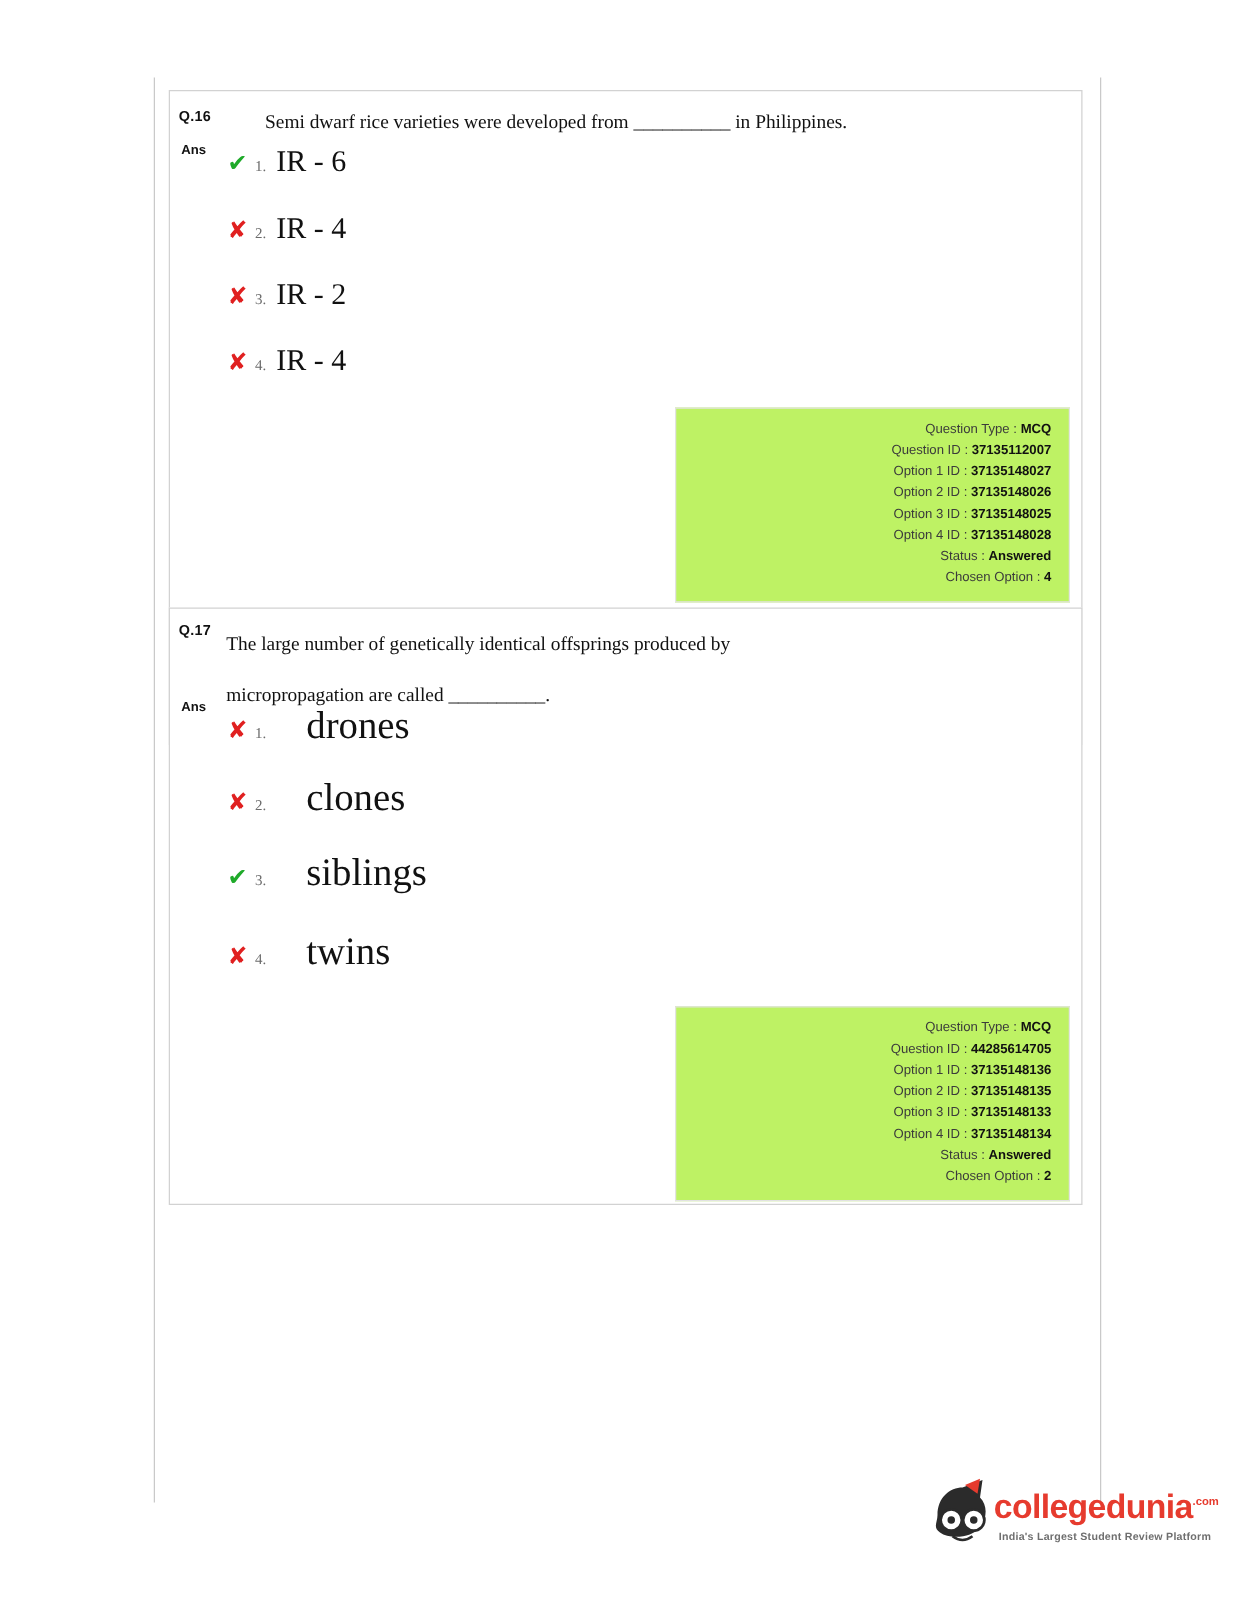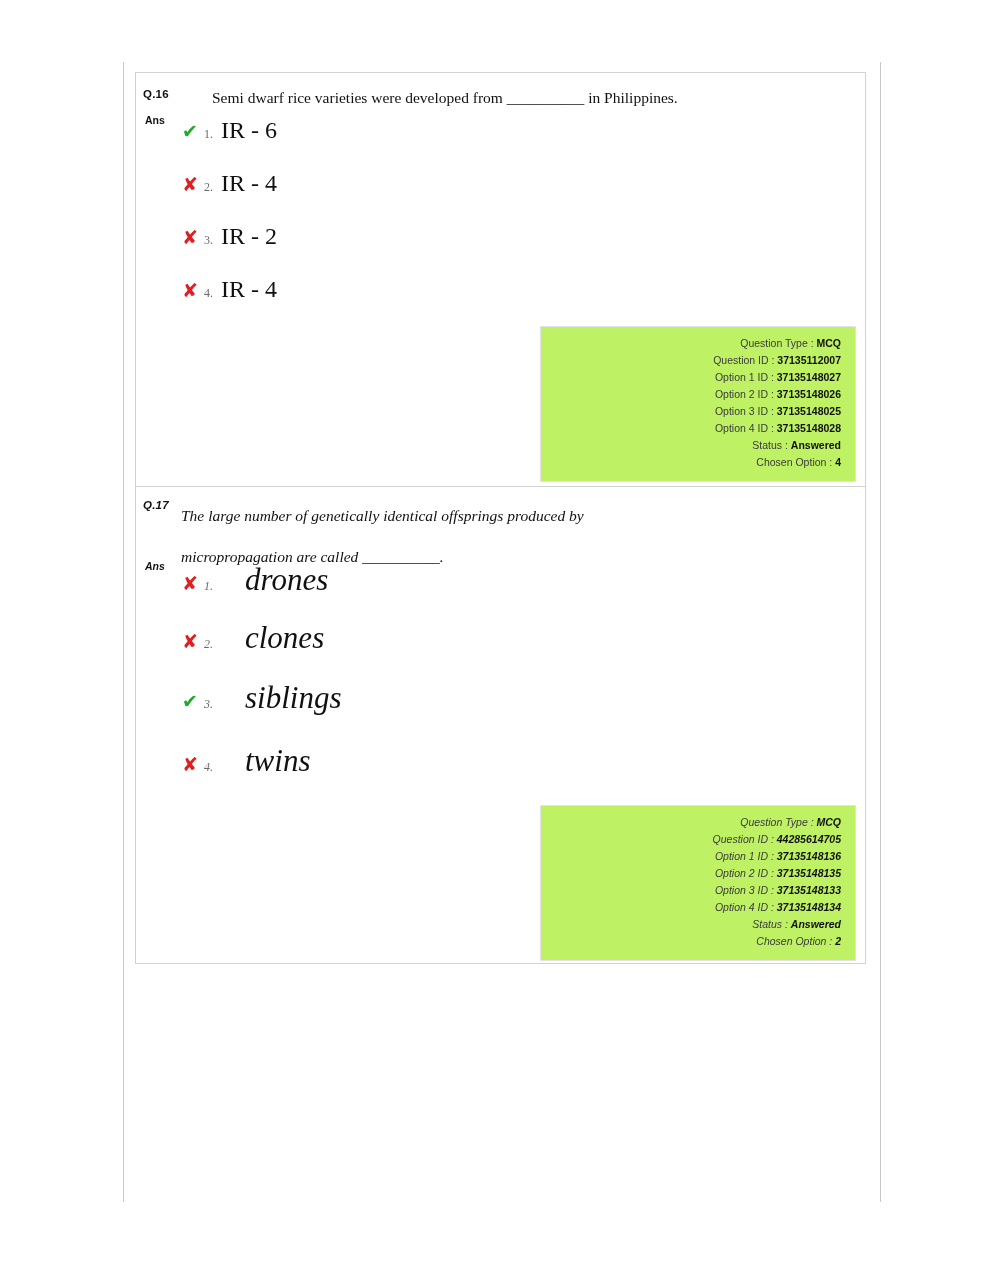--- a/index.html
+++ b/index.html
@@ -43,21 +43,21 @@
 
   .qblock {
     position: absolute;
     left: 135px;
     width: 731px;
     border: 1px solid #d2d2d2;
     box-sizing: border-box;
     background: #fff;
   }
   #q16 { top: 72px; height: 524px; }
-  #q17 { top: 486px; height: 478px; font-style: italic; }
+  #q17 { top: 486px; height: 478px; }
 
   .qnum {
     position: absolute;
     font-family: "Liberation Sans", sans-serif;
     font-weight: bold;
     font-size: 11.5px;
     color: #111;
     letter-spacing: .2px;
   }
   .qtext {
@@ -307,14 +307,28 @@
         <span>Status :</span>
         <span class="mv">Answered</span>
       </div>
       <div class="metarow">
         <span>Chosen Option :</span>
         <span class="mv">2</span>
       </div>
     </div>
   </div>
 
+  <div class="logo">
+    <svg class="logo-mark" viewBox="0 0 56 58">
+      <path d="M10 30 C10 16 20 8 30 8 L46 2 L44 16 C50 22 50 32 44 40 C38 48 20 50 12 44 C6 40 10 36 10 30 Z" fill="#2b2b2b"></path>
+      <circle cx="21" cy="34" r="8.5" fill="#ffffff" stroke="#2b2b2b" stroke-width="2.2"></circle>
+      <circle cx="39" cy="34" r="8.5" fill="#ffffff" stroke="#2b2b2b" stroke-width="2.2"></circle>
+      <line x1="29.5" y1="33" x2="30.5" y2="33" stroke="#2b2b2b" stroke-width="2.2"></line>
+      <circle cx="21" cy="34" r="3" fill="#2b2b2b"></circle>
+      <circle cx="39" cy="34" r="3" fill="#2b2b2b"></circle>
+      <path d="M22 47 q8 6 16 0" stroke="#2b2b2b" stroke-width="2" fill="none"></path>
+      <path d="M32 6 L44 1 L42 13 Z" fill="#e63b2e"></path>
+    </svg>
+    <div class="logo-text"><span>collegedunia</span><span class="dotcom">.com</span></div>
+    <div class="logo-sub">India's Largest Student Review Platform</div>
+  </div>
 
 </div>
 
 </body></html>

